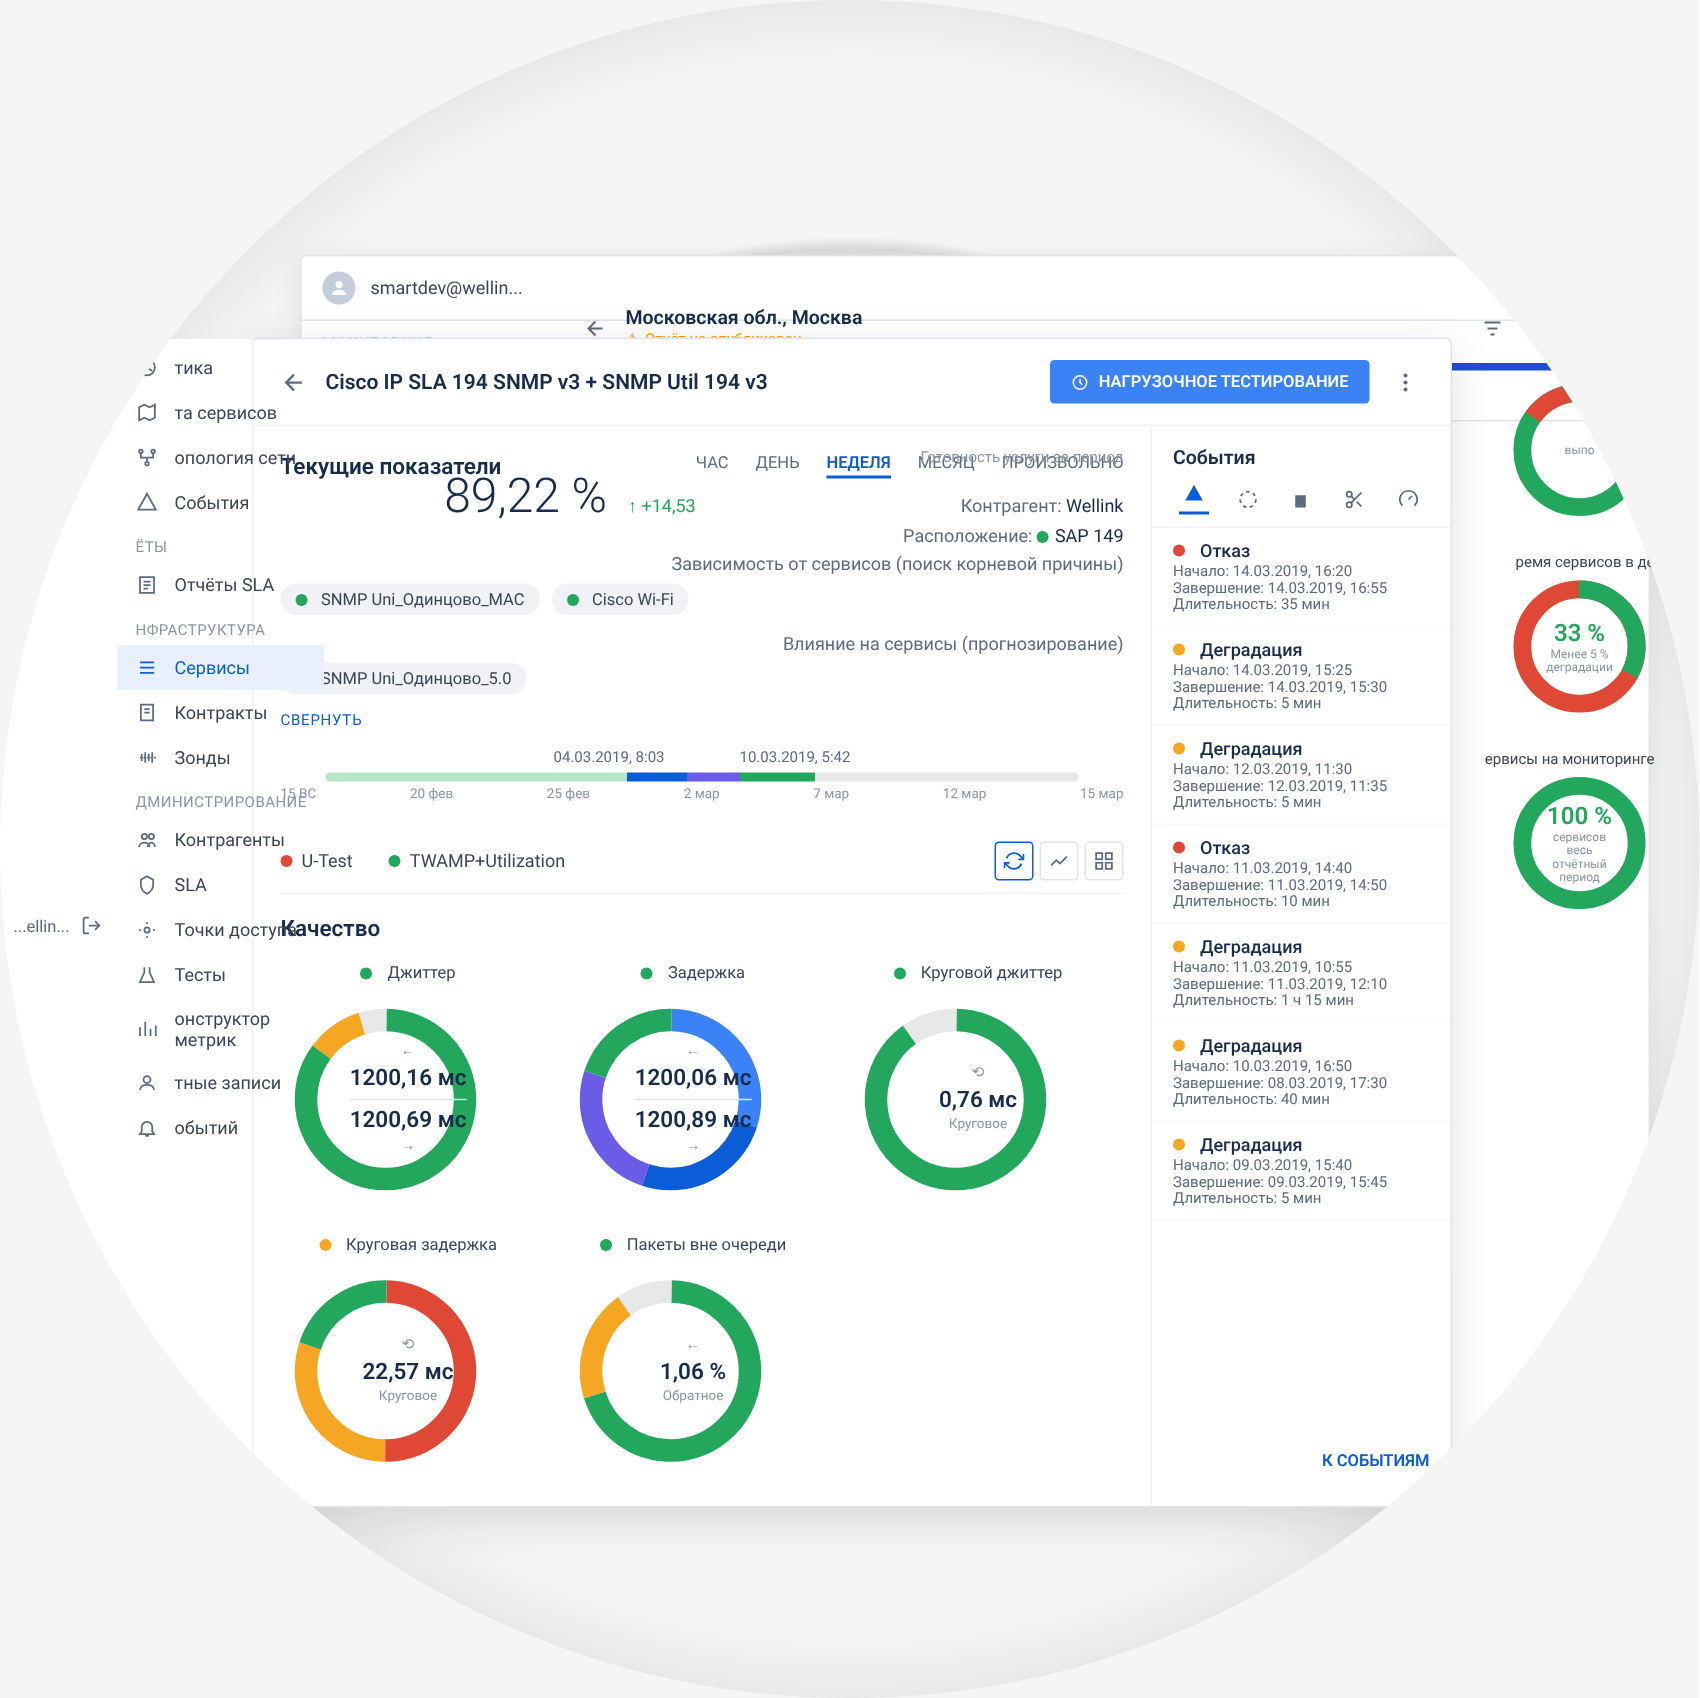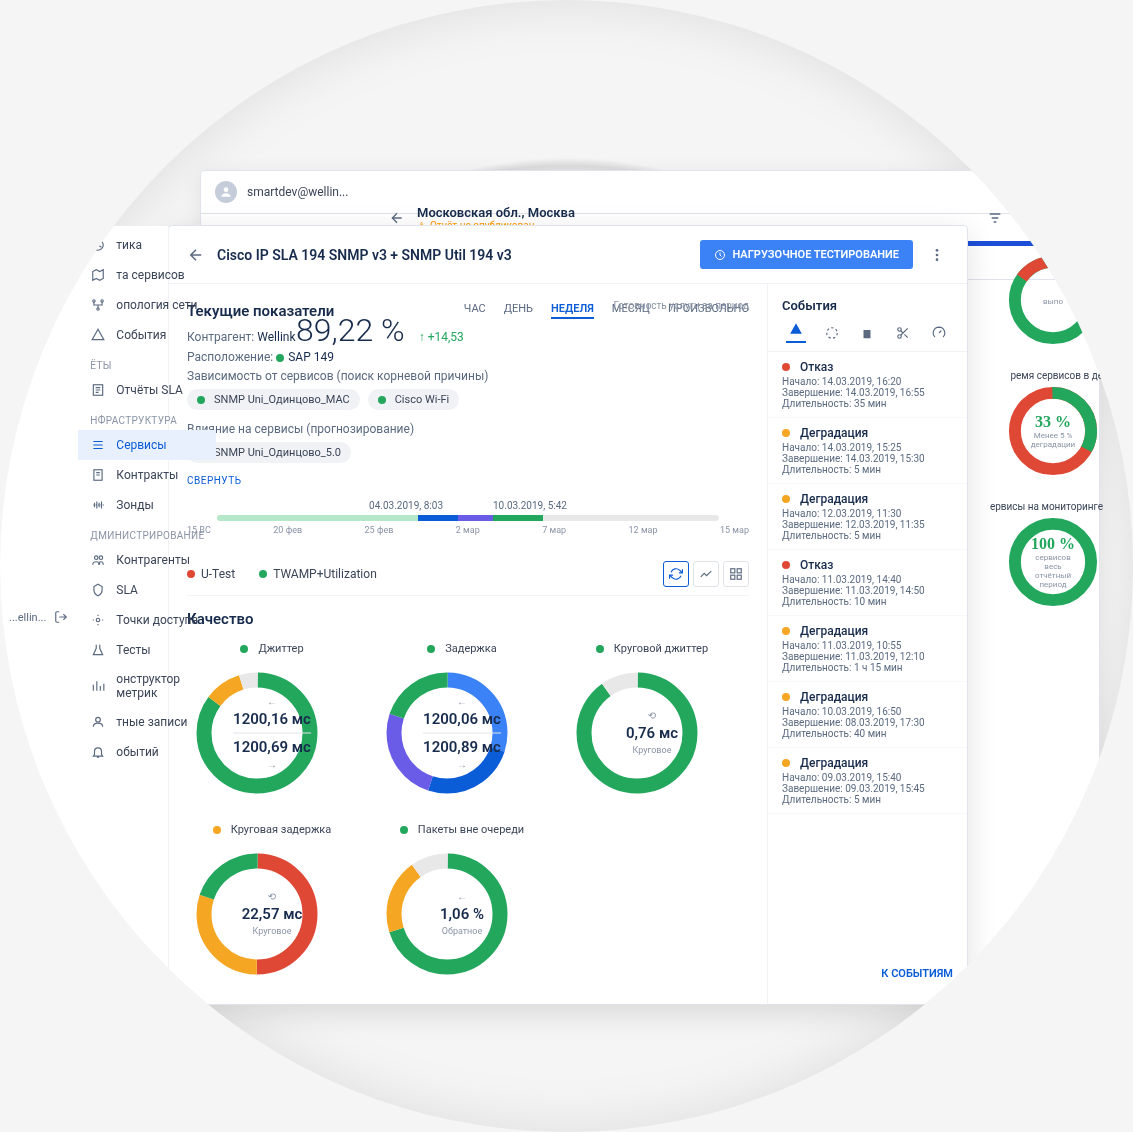--- a/index.html
+++ b/index.html
@@ -84,21 +84,21 @@
 .mc-body { display: flex; flex: 1; overflow: hidden; }
 
 .mc-left { flex: 1; padding: 18px; overflow-y: auto; }
 .mc-right { width: 200px; border-left: 1px solid #f0f2f5; padding: 14px 0; display: flex; flex-direction: column; }
 
 .section-title { font-size: 15px; font-weight: 600; color: #172b4d; margin-bottom: 10px; }
 
 .period-tabs { display: flex; gap: 18px; font-size: 11px; color: #5b6a80; float: right; margin-top: -28px; }
 .period-tabs .active { color: #0b5cd7; font-weight: 600; border-bottom: 2px solid #0b5cd7; padding-bottom: 2px; }
 
-.meta-row { font-size: 12px; color: #5b6a80; margin-bottom: 6px; clear: both; }
+.meta-row { font-size: 12px; color: #5b6a80; margin-bottom: 6px; clear: both; text-align: right; }
 .meta-row .val { color: #172b4d; }
 .dot { display: inline-block; width: 8px; height: 8px; border-radius: 50%; margin-right: 4px; vertical-align: middle; }
 .dot.green { background: #22a75d; }
 .dot.yellow { background: #f5a623; }
 .dot.red { background: #e04836; }
 
 .chips { display: flex; gap: 8px; margin: 6px 0 12px; flex-wrap: wrap; }
 .chip { background: #f0f2f5; border-radius: 12px; padding: 4px 10px; font-size: 11px; color: #3b4558; display: flex; align-items: center; gap: 5px; }
 
 .avail-block { text-align: right; margin-top: -70px; margin-bottom: 20px; }
@@ -144,21 +144,21 @@
 .ev-link { padding: 10px 14px; text-align: right; color: #0b5cd7; font-size: 11px; font-weight: 600; cursor: pointer; }
 
 
 .peek-col {
   position: absolute; top: 250px; right: 30px; width: 130px;
   z-index: 2; display: flex; flex-direction: column; gap: 20px; font-size: 10px; color: #3b4558;
 }
 .peek-title { font-size: 10px; color: #3b4558; text-align: right; }
 .peek-donut { width: 100px; height: 100px; position: relative; margin-left: auto; }
 .peek-center { position: absolute; top: 50%; left: 50%; transform: translate(-50%, -50%); text-align: center; }
-.peek-val { font-size: 16px; font-weight: 600; color: #22a75d; font-family: Liberation Serif, serif; }
+.peek-val { font-size: 16px; font-weight: 600; color: #22a75d; }
 .peek-sub { font-size: 8px; color: #8a94a6; }
 
 svg { display: block; }
 </style>
 </head>
 <body>
 
 <div class="circle-mask">
 
   <div class="bg-window">

